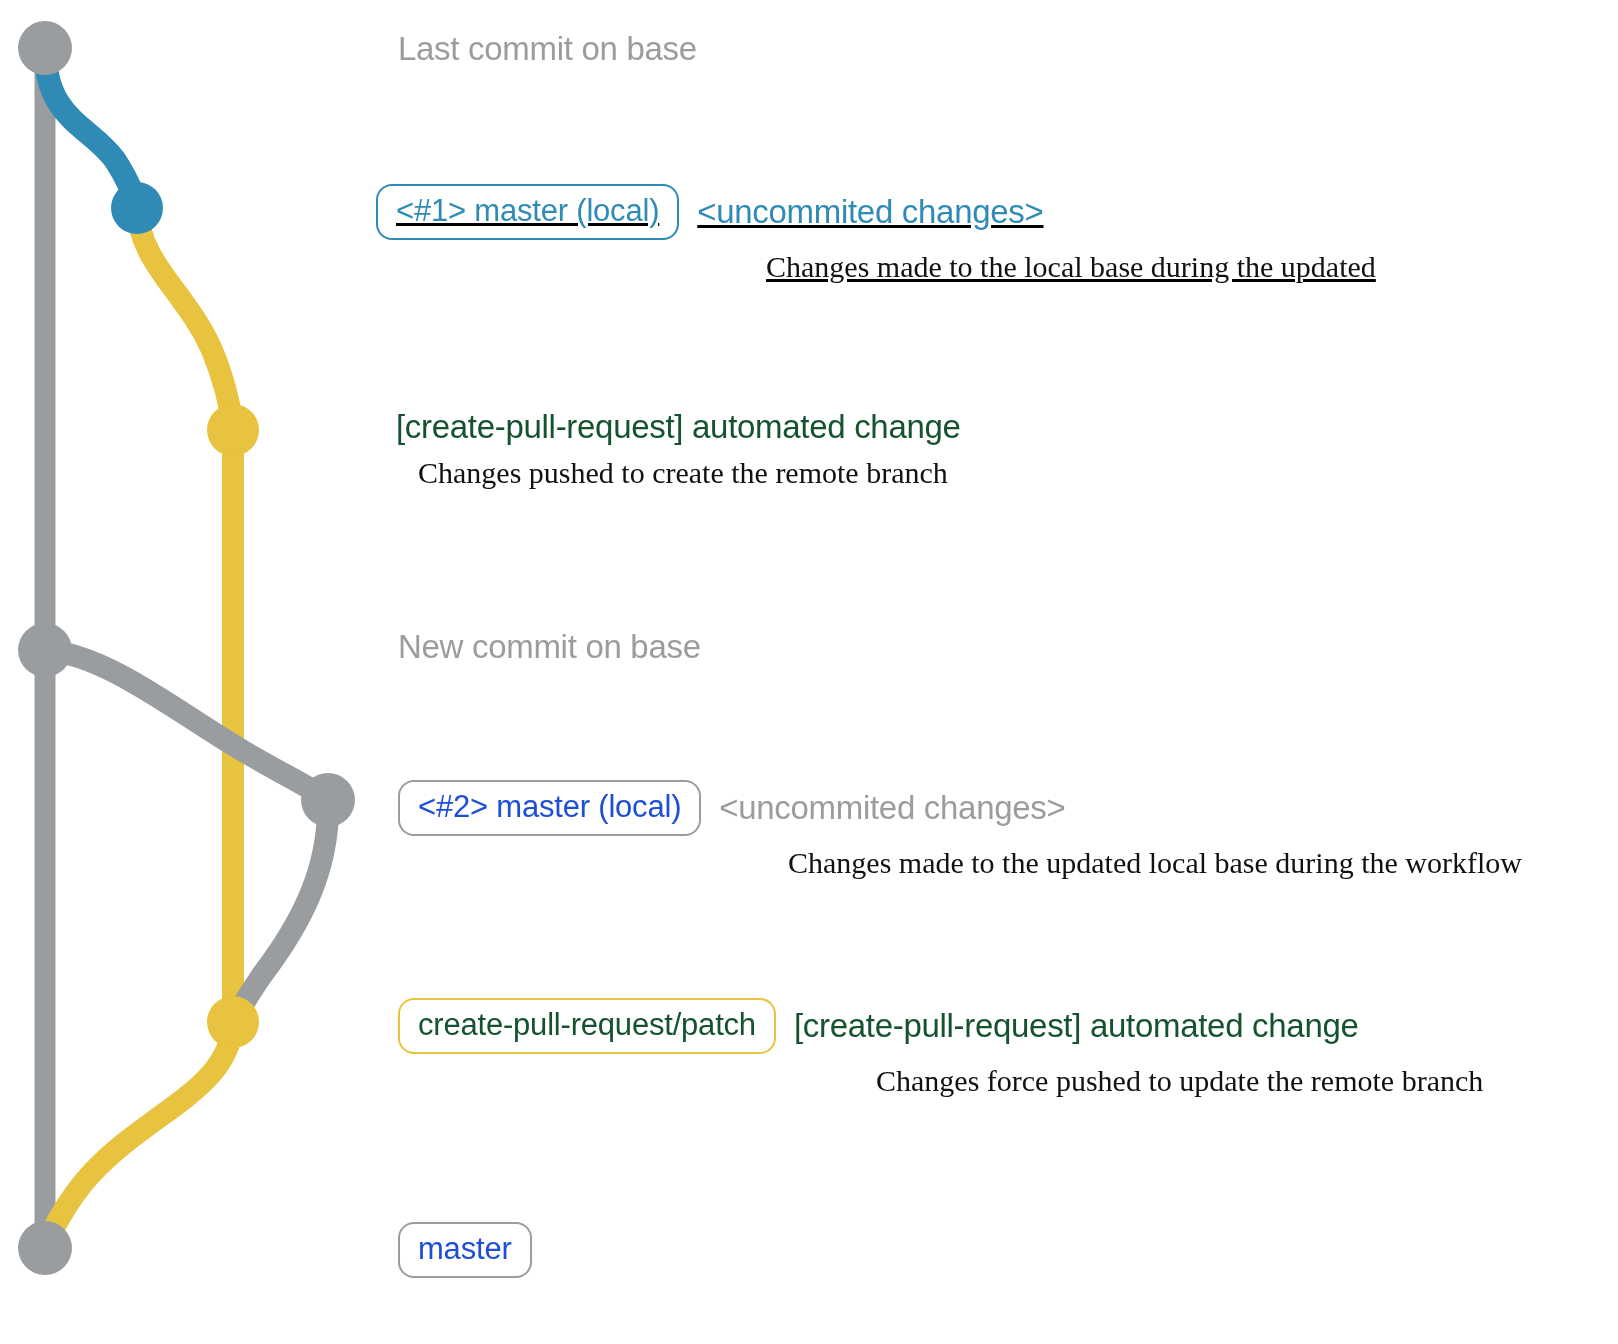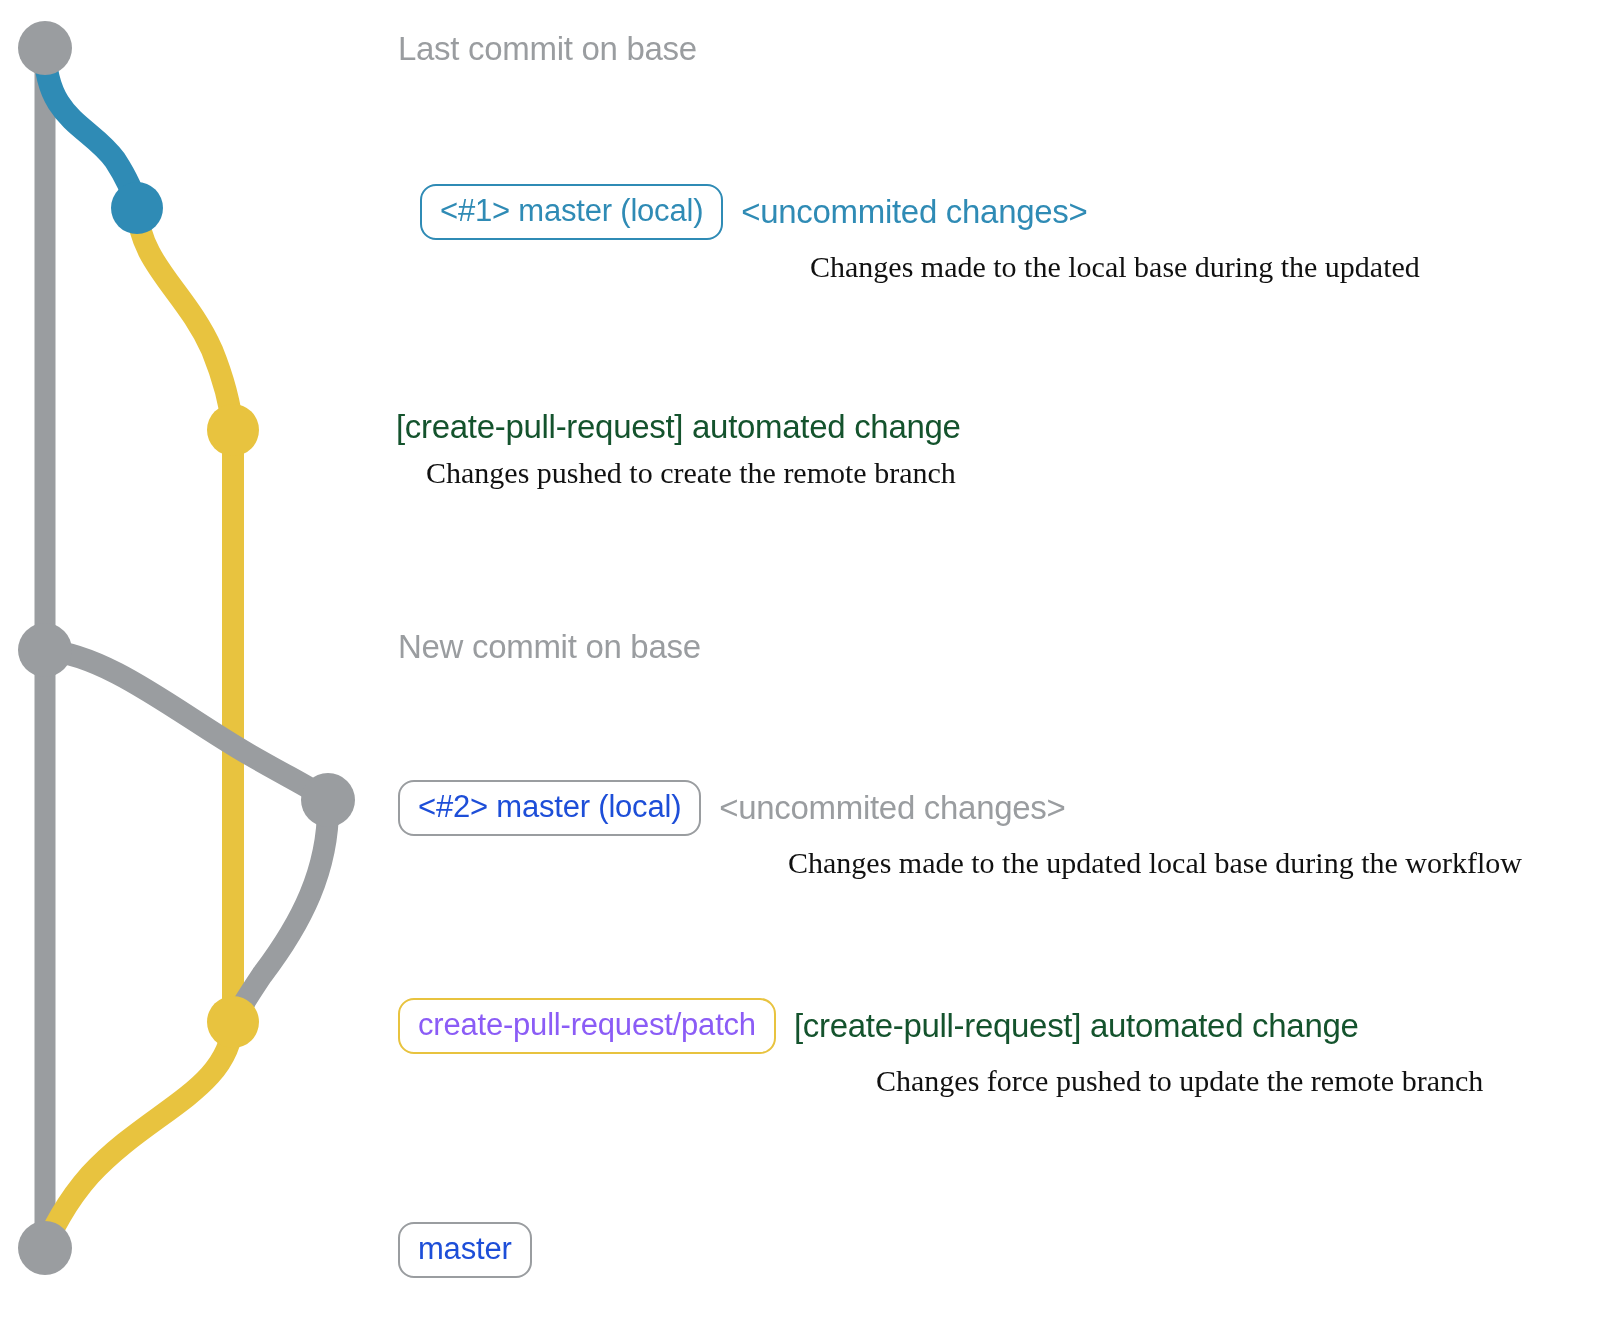--- a/index.html
+++ b/index.html
@@ -48,21 +48,21 @@
     color: #8a8e91;
     letter-spacing: -0.2px;
     box-sizing: border-box;
   }
   .pill.blue {
     border-color: #2f8bb5;
     color: #2f8bb5;
   }
   .pill.yellow {
     border-color: #e8c33f;
-    color: #8b5cf6;
+    color: #14532d;
   }
   .pill.gray {
     border-color: #9a9da0;
     color: #1d4ed8;
   }
   .headline {
     font-size: 33px;
     letter-spacing: -0.3px;
     white-space: nowrap;
   }
@@ -72,29 +72,29 @@
   .headline.pill-gap { margin-left: 18px; }
   .subtext {
     font-family: "Liberation Serif", serif;
     font-size: 30px;
     color: #111111;
     white-space: nowrap;
     margin-top: 10px;
   }
   
   #row-last-commit   { left: 398px; top: 30px; }
-  #row-local-1       { left: 420px; top: 184px; }
+  #row-local-1       { left: 376px; top: 184px; text-decoration: underline; }
   #row-auto-change-1 { left: 396px; top: 408px; }
   #row-new-commit    { left: 398px; top: 628px; }
   #row-local-2       { left: 398px; top: 780px; }
   #row-patch         { left: 398px; top: 998px; }
   #row-merge         { left: 398px; top: 1222px; }
 
   #row-local-1 .subtext   { margin-left: 390px; }
-  #row-auto-change-1 .subtext { margin-left: 30px; }
+  #row-auto-change-1 .subtext { margin-left: 22px; }
   #row-local-2 .subtext   { margin-left: 390px; }
   #row-patch .subtext     { margin-left: 478px; }
 </style>
 </head>
 <body>
 
 <svg id="graph-svg" viewBox="0 0 1618 1344" xmlns="http://www.w3.org/2000/svg">
 
   <path d="M 45 48 L 45 650 L 45 1248" stroke="#9a9da0" stroke-width="21" fill="none" stroke-linecap="round"></path>
 

